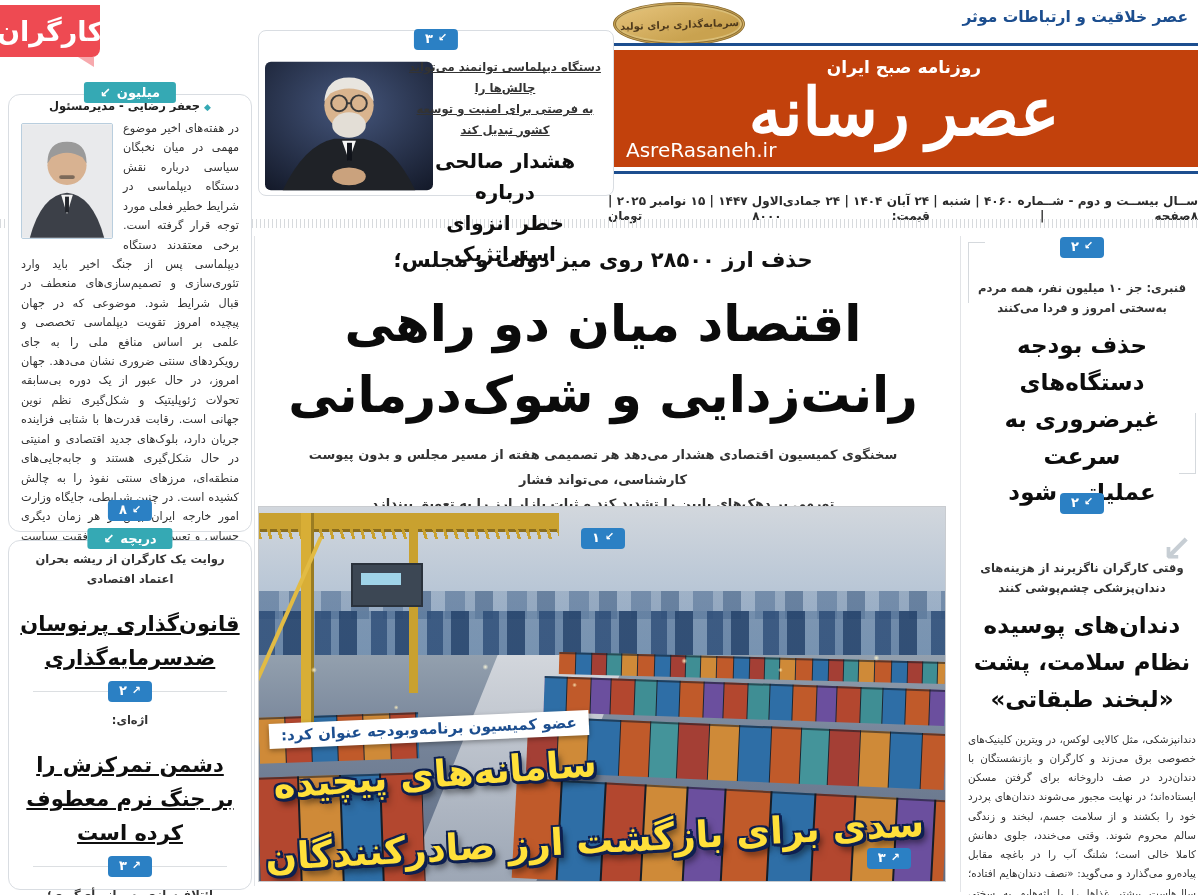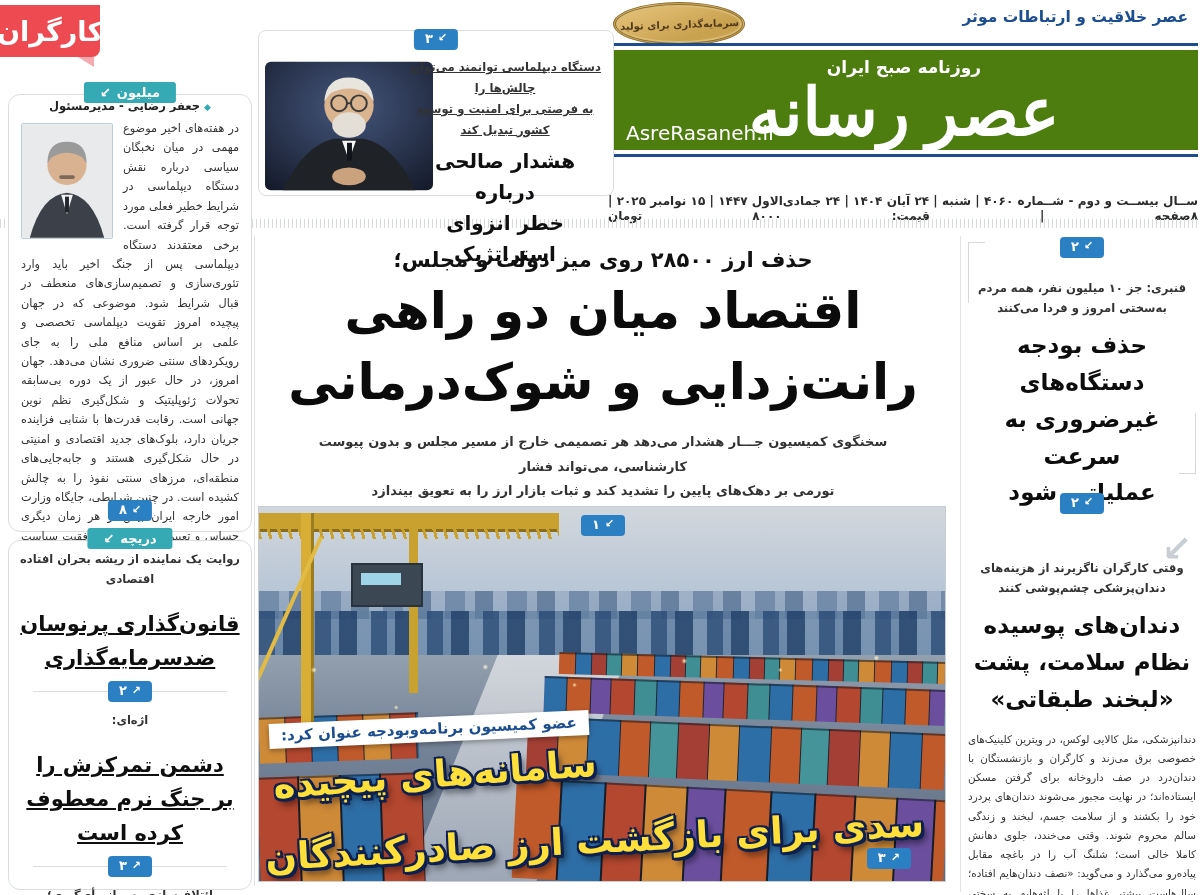--- a/index.html
+++ b/index.html
@@ -12,21 +12,21 @@
     border-radius:0 0 8px 0; display:flex; align-items:center; justify-content:center; }
   .corner-tag .lbl { color:#fff; font-size:27px; font-weight:bold; }
   .corner-fold { position:absolute; left:78px; top:57px; width:0; height:0;
     border-top:10px solid #f7a9ad; border-left:16px solid transparent; }
   .top-slogan { position:absolute; right:12px; top:8px; color:#1c4e8f; font-size:15.5px; font-weight:bold; }
   .seal { position:absolute; left:613px; top:2px; width:132px; height:44px; border-radius:50%;
     background:linear-gradient(160deg,#e7c57e,#c9a24f 70%); border:3px double #8f7135;
     box-shadow:0 0 0 2px #d9bd76 inset; display:flex; align-items:center; justify-content:center; }
   .seal .txt { font-size:10px; font-weight:bold; color:#4f3a1c; transform:rotate(-2deg); }
 
-  .masthead { position:absolute; left:610px; top:50px; width:588px; height:100px; background:#4d7c0f; }
+  .masthead { position:absolute; left:610px; top:50px; width:588px; height:117px; background:#c2410c; }
   .masthead::before { content:""; position:absolute; left:0; right:0; top:-7px; height:3px; background:#1c4e8f; }
   .masthead::after  { content:""; position:absolute; left:0; right:0; bottom:-7px; height:3px; background:#1c4e8f; }
   .mh-kicker { text-align:center; color:#fff; font-size:17px; font-weight:bold; margin-top:7px; }
   .mh-title  { text-align:center; color:#fff; font-size:66px; font-weight:bold; line-height:1.1; margin-top:0;font-family:Liberation Serif, serif; }
   .mh-domain { position:absolute; left:16px; bottom:5px; color:#fff; font-size:20px; direction:ltr; }
 
   .dateline { position:absolute; left:608px; top:194px; width:590px; font-size:12px; font-weight:bold;
     color:#2b2b2b; text-align:justify; text-align-last:justify; line-height:1.25; }
   .hatch { position:absolute; left:0; top:219px; width:1200px; height:9px;
     background:repeating-linear-gradient(90deg,#d7dadd 0 1px, transparent 1px 4px); }
@@ -59,21 +59,21 @@
   .card-salehi { left:258px; top:30px; width:356px; height:166px; border-radius:8px; }
   .sa-badge { position:absolute; top:-2px; left:50%; transform:translateX(-50%); }
   .sa-photo { position:absolute; left:6px; bottom:4px; width:168px; height:130px; }
   .sa-text { position:absolute; right:8px; top:26px; width:200px; text-align:center; }
   .sa-lead { font-size:11.6px; font-weight:bold; color:#333; line-height:1.8;text-decoration:underline; }
   .sa-headline { margin-top:6px; font-size:20px; font-weight:bold; color:#0f0f0f; line-height:1.55; }
 
   
   .main-story { position:absolute; left:258px; top:234px; width:690px; text-align:center; }
   .ms-kicker { margin-top:14px; font-size:21px; font-weight:bold; color:#111; }
-  .ms-headline { margin-top:4px; font-size:50px; font-weight:bold; color:#0b0b0b; line-height:1.42; letter-spacing:-1px; }
+  .ms-headline { margin-top:17px; font-size:50px; font-weight:bold; color:#0b0b0b; line-height:1.42; letter-spacing:-1px; }
   .ms-subhead { margin:12px 30px 0; font-size:13px; font-weight:bold; color:#333; line-height:1.9; }
   .ms-rule { margin:10px 170px 0; }
 
   
   .photo-card { position:absolute; left:258px; top:506px; width:688px; height:376px; border:1px solid #c9ccd0;
     overflow:hidden; background:#8fb0cc; }
   .ph-sky { position:absolute; inset:0; background:linear-gradient(180deg,#d2d7dd 0%,#b2c2d4 28%,#8fb0cc 55%,#7f9dbd 100%); }
   .ph-skyline1 { position:absolute; left:0; right:0; top:84px; height:28px;
     background:repeating-linear-gradient(90deg, rgba(61,94,135,.55) 0 20px, rgba(90,120,155,.35) 20px 30px, rgba(52,84,124,.6) 30px 48px, rgba(100,130,165,.3) 48px 62px); }
   .ph-skyline2 { position:absolute; left:0; right:0; top:104px; height:44px;
@@ -230,21 +230,21 @@
 به فرصتی برای امنیت و توسعه کشور تبدیل کند</div>
       <div class="sa-headline ml">هشدار صالحی درباره
 خطر انزوای استراتژیک</div>
     </div>
   </div>
 
   <div class="main-story">
     <div class="ms-kicker">حذف ارز ۲۸۵۰۰ روی میز دولت و مجلس؛</div>
     <div class="ms-headline ml">اقتصاد میان دو راهی
 رانت‌زدایی و شوک‌درمانی</div>
-    <div class="ms-subhead ml">سخنگوی کمیسیون جـــار هشدار می‌دهد هر تصمیمی خارج از مسیر مجلس و بدون پیوست کارشناسی، می‌تواند فشار
+    <div class="ms-subhead ml">سخنگوی کمیسیون اقتصادی هشدار می‌دهد هر تصمیمی هفته از مسیر مجلس و بدون پیوست کارشناسی، می‌تواند فشار
 تورمی بر دهک‌های پایین را تشدید کند و ثبات بازار ارز را به تعویق بیندازد</div>
     <div class="rule-badge ms-rule">
       <span class="pref">
         <span>۱</span>
         <span class="arr">↙</span>
       </span>
     </div>
   </div>
 
   <div class="photo-card">
@@ -302,21 +302,21 @@
     <div class="rc-body">دندانپزشکی، مثل کالایی لوکس، در ویترین کلینیک‌های خصوصی برق می‌زند و کارگران و بازنشستگان با دندان‌درد در صف داروخانه برای گرفتن مسکن ایستاده‌اند؛ در نهایت مجبور می‌شوند دندان‌های پردرد خود را بکشند و از سلامت جسم، لبخند و زندگی سالم محروم شوند. وقتی می‌خندد، جلوی دهانش کاملا خالی است؛ شلنگ آب را در باغچه مقابل پیاده‌رو می‌گذارد و می‌گوید: «نصف دندان‌هایم افتاده؛ سال‌هاست بیشتر غذاها را با لثه‌هایم به سختی می‌جوم، به خاطر همین بیشتر وقت‌ها معده‌درد دارم و باید قرص معده بخورم.» احمد کارگر پاکبان شهرداری‌ست که هر روز در مسیر رفت و آمد او را مشغول کار سخت می‌بینیم. کاری که حقوقش فقط ماهی ۱۶ میلیون تومان است و در گرما و سرما و بیماری و آلودگی هوا تعطیل نمی‌شود. این کارگر ساده شهرداری در پاسخ به این که چرا برای دندان‌هایت مراکز تامین اجتماعی نمی‌روی؛ می‌گوید: بروم چکار! کلی صف بایستم و یک روز کامل از کار و زندگی بیفتم که فقط دندان بکشم! هیچ کار دیگری نمی‌کنند. فهرست خدمات رایگان دندانپزشکی در مراکز درمانی تامین اجتماعی، که بعد از ساعت‌ها و حتی روزها معطلی و صف ایستادن به بیمه‌شدگان عرضه می‌شود، محدود به معاینه، جرم‌گیری، کشیدن دندان و نهایتا پر کردن سطحی دندان است.</div>
   </div>
 
   <div class="card card-dariche">
     <div class="section-label">
       <span>دریچه</span>
       <span>↙</span>
     </div>
 
     <div class="bl-item">
-      <div class="bl-lead">روایت یک نماینده از ریشه بحران افتاده اقتصادی</div>
+      <div class="bl-lead">روایت یک کارگران از ریشه بحران اعتماد اقتصادی</div>
       <div class="bl-headline ml">قانون‌گذاری پرنوسان
 ضدسرمایه‌گذاری</div>
       <div class="rule-badge bl-rule">
         <span class="pref">
           <span>۲</span>
           <span class="arr">↗</span>
         </span>
       </div>
     </div>
 

